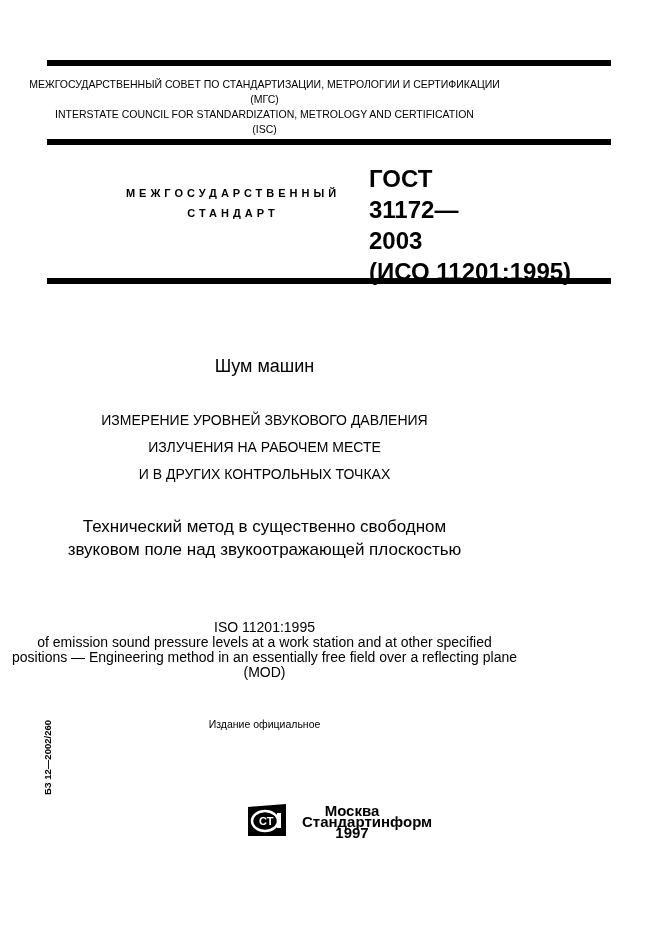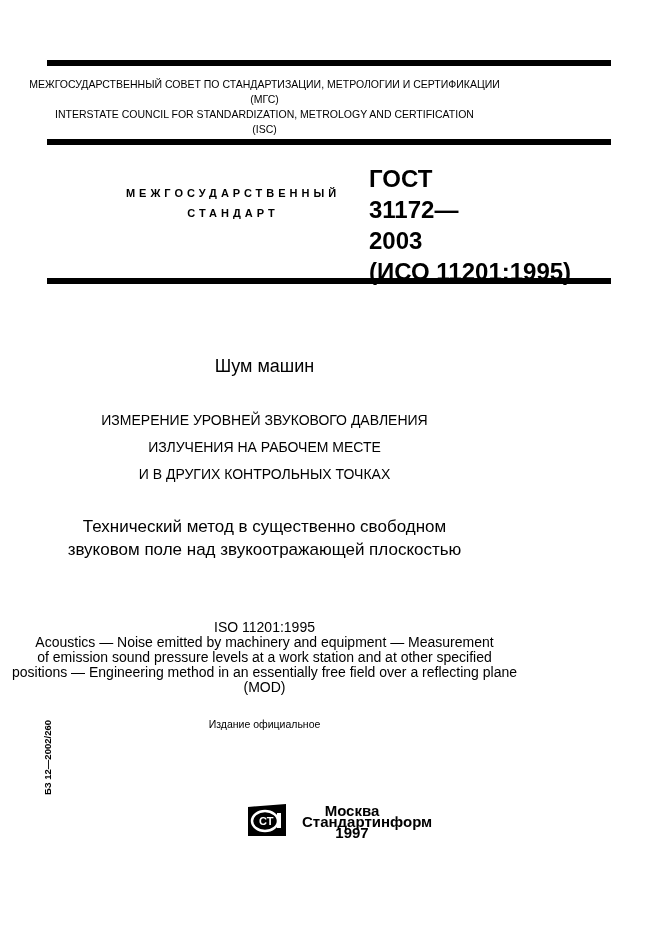--- a/index.html
+++ b/index.html
@@ -59,21 +59,20 @@
   <div>И В ДРУГИХ КОНТРОЛЬНЫХ ТОЧКАХ</div>
 </div>
 
 <div class="center method">
   <div>Технический метод в существенно свободном</div>
   <div>звуковом поле над звукоотражающей плоскостью</div>
 </div>
 
 <div class="center iso">
   <div>ISO  11201:1995</div>
-  <div>Acoustics — Noise emitted by machinery and equipment — Measurement</div>
   <div>of emission sound pressure levels at a work station and at other specified</div>
   <div>positions — Engineering method in an essentially free field over a reflecting plane</div>
   <div>(MOD)</div>
 </div>
 
 <div class="center official">Издание официальное</div>
 
 <div class="vertical">БЗ  12—2002/260</div>
 
 <div class="publisher">

